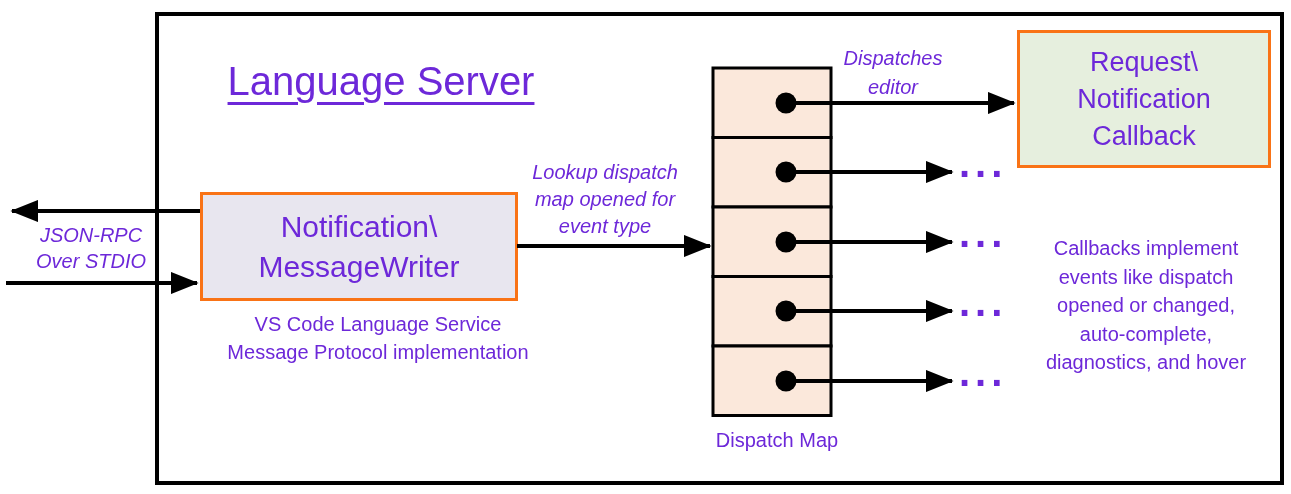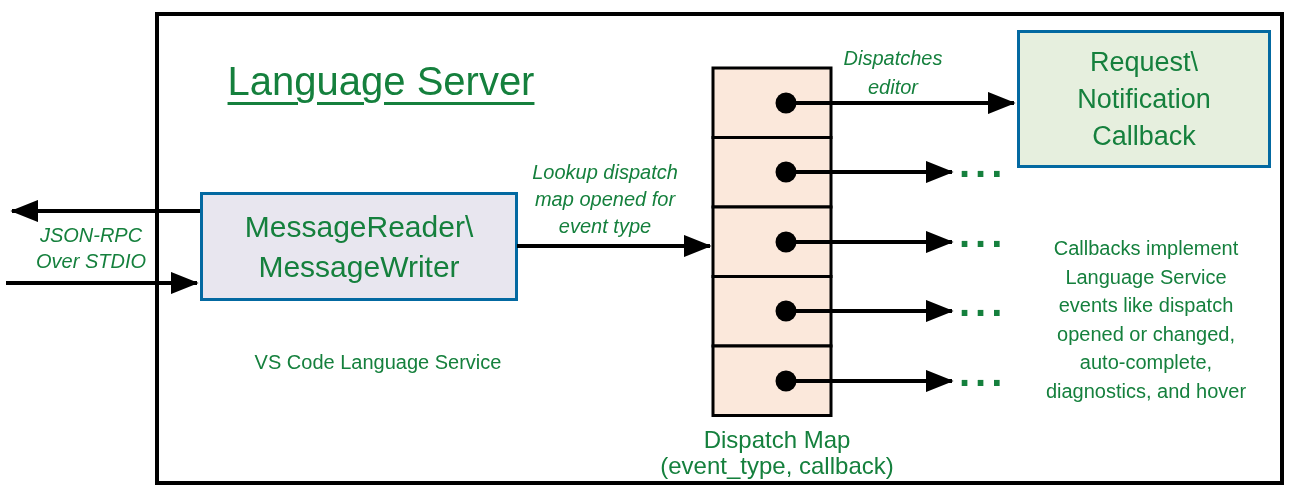--- a/index.html
+++ b/index.html
@@ -1,51 +1,51 @@
 <!DOCTYPE html>
 <html style="--reader-fill: #E8E6EF; --map-fill: #FBE8DB; --callback-fill: #E6EFDE; --line: #000000;"><head>
 <meta charset="utf-8">
 <style>
   html,body{margin:0;padding:0;background:#ffffff;}
   .canvas{
     position:relative;
     width:1291px;height:494px;
     background:#ffffff;
     font-family:"Liberation Sans", sans-serif;
-    color:#15803d;
+    color:#6d28d9;
     overflow:hidden;
   }
   .abs{position:absolute;}
   .outer-box{
     left:155px;top:12px;width:1129px;height:473px;
     border:4px solid #000;box-sizing:border-box;
   }
   .title{
     left:216px;top:58px;width:330px;
     font-size:40px;line-height:46px;text-align:center;
     text-decoration:underline;text-decoration-thickness:3px;text-underline-offset:7px;
   }
-  .box{border:3px solid #0369a1;box-sizing:border-box;display:flex;flex-direction:column;justify-content:center;text-align:center;}
+  .box{border:3px solid #f97316;box-sizing:border-box;display:flex;flex-direction:column;justify-content:center;text-align:center;}
   .reader-box{
     left:200px;top:192px;width:318px;height:109px;
     background:var(--reader-fill,#E8E6EF);
     font-size:30px;line-height:40px;
   }
   .callback-box{
     left:1017px;top:30px;width:254px;height:138px;
     background:var(--callback-fill,#E6EFDE);
     font-size:27px;line-height:37px;
   }
   .lbl{text-align:center;}
   .italic{font-style:italic;}
   .transport-label{left:18px;top:222px;width:146px;font-size:20px;line-height:26px;}
   .lookup-label{left:505px;top:159px;width:200px;font-size:20px;line-height:27px;}
   .dispatches-label{left:818px;top:44px;width:150px;font-size:20px;line-height:29px;}
-  .reader-caption{left:203px;top:310px;width:350px;font-size:20px;line-height:28px;margin-top:38px;}
-  .map-caption{left:640px;top:427px;width:274px;font-size:24px;line-height:26px;}
+  .reader-caption{left:203px;top:310px;width:350px;font-size:20px;line-height:28px;}
+  .map-caption{left:640px;top:427px;width:274px;font-size:20px;line-height:26px;}
   .callback-note{left:1006px;top:186px;width:280px;font-size:20px;line-height:28.5px;text-align:center;margin-top:48px;}
   .ellipsis{
     left:959px;width:60px;height:42px;
     font-size:40px;font-weight:bold;letter-spacing:5px;line-height:40px;
     text-align:left;
   }
   svg.overlay{position:absolute;left:0;top:0;width:1291px;height:494px;pointer-events:none;}
 </style>
 </head>
 <body>
@@ -55,26 +55,27 @@
   <div class="abs outer-box"></div>
 
   <div class="abs title">Language Server</div>
 
   <div class="abs lbl italic transport-label">
     <div>JSON-RPC</div>
     <div>Over STDIO</div>
   </div>
 
   <div class="abs box reader-box">
-    <div>MessageReader\</div>
+    <div>Notification\</div>
     <div>MessageWriter</div>
   </div>
 
   <div class="abs lbl reader-caption">
     <div>VS Code Language Service</div>
+    <div>Message Protocol implementation</div>
   </div>
 
   <div class="abs lbl italic lookup-label">
     <div>Lookup dispatch</div>
     <div>map opened for</div>
     <div>event type</div>
   </div>
 
   <div class="abs lbl italic dispatches-label">
     <div>Dispatches</div>
@@ -82,30 +83,28 @@
   </div>
 
   <div class="abs box callback-box">
     <div>Request\</div>
     <div>Notification</div>
     <div>Callback</div>
   </div>
 
   <div class="abs callback-note">
     <div>Callbacks implement</div>
-    <div>Language Service</div>
     <div>events like dispatch</div>
     <div>opened or changed,</div>
     <div>auto-complete,</div>
     <div>diagnostics, and hover</div>
   </div>
 
   <div class="abs lbl map-caption">
     <div>Dispatch Map</div>
-    <div>(event_type, callback)</div>
   </div>
 
   <div class="abs ellipsis" style="top:143px;">...</div>
   <div class="abs ellipsis" style="top:213px;">...</div>
   <div class="abs ellipsis" style="top:282px;">...</div>
   <div class="abs ellipsis" style="top:352px;">...</div>
 
   <svg class="overlay" viewBox="0 0 1291 494" xmlns="http://www.w3.org/2000/svg">
     <defs>
       <marker id="arrow" markerWidth="7" markerHeight="5.6" refX="6.6" refY="2.8" orient="auto" markerUnits="strokeWidth">

